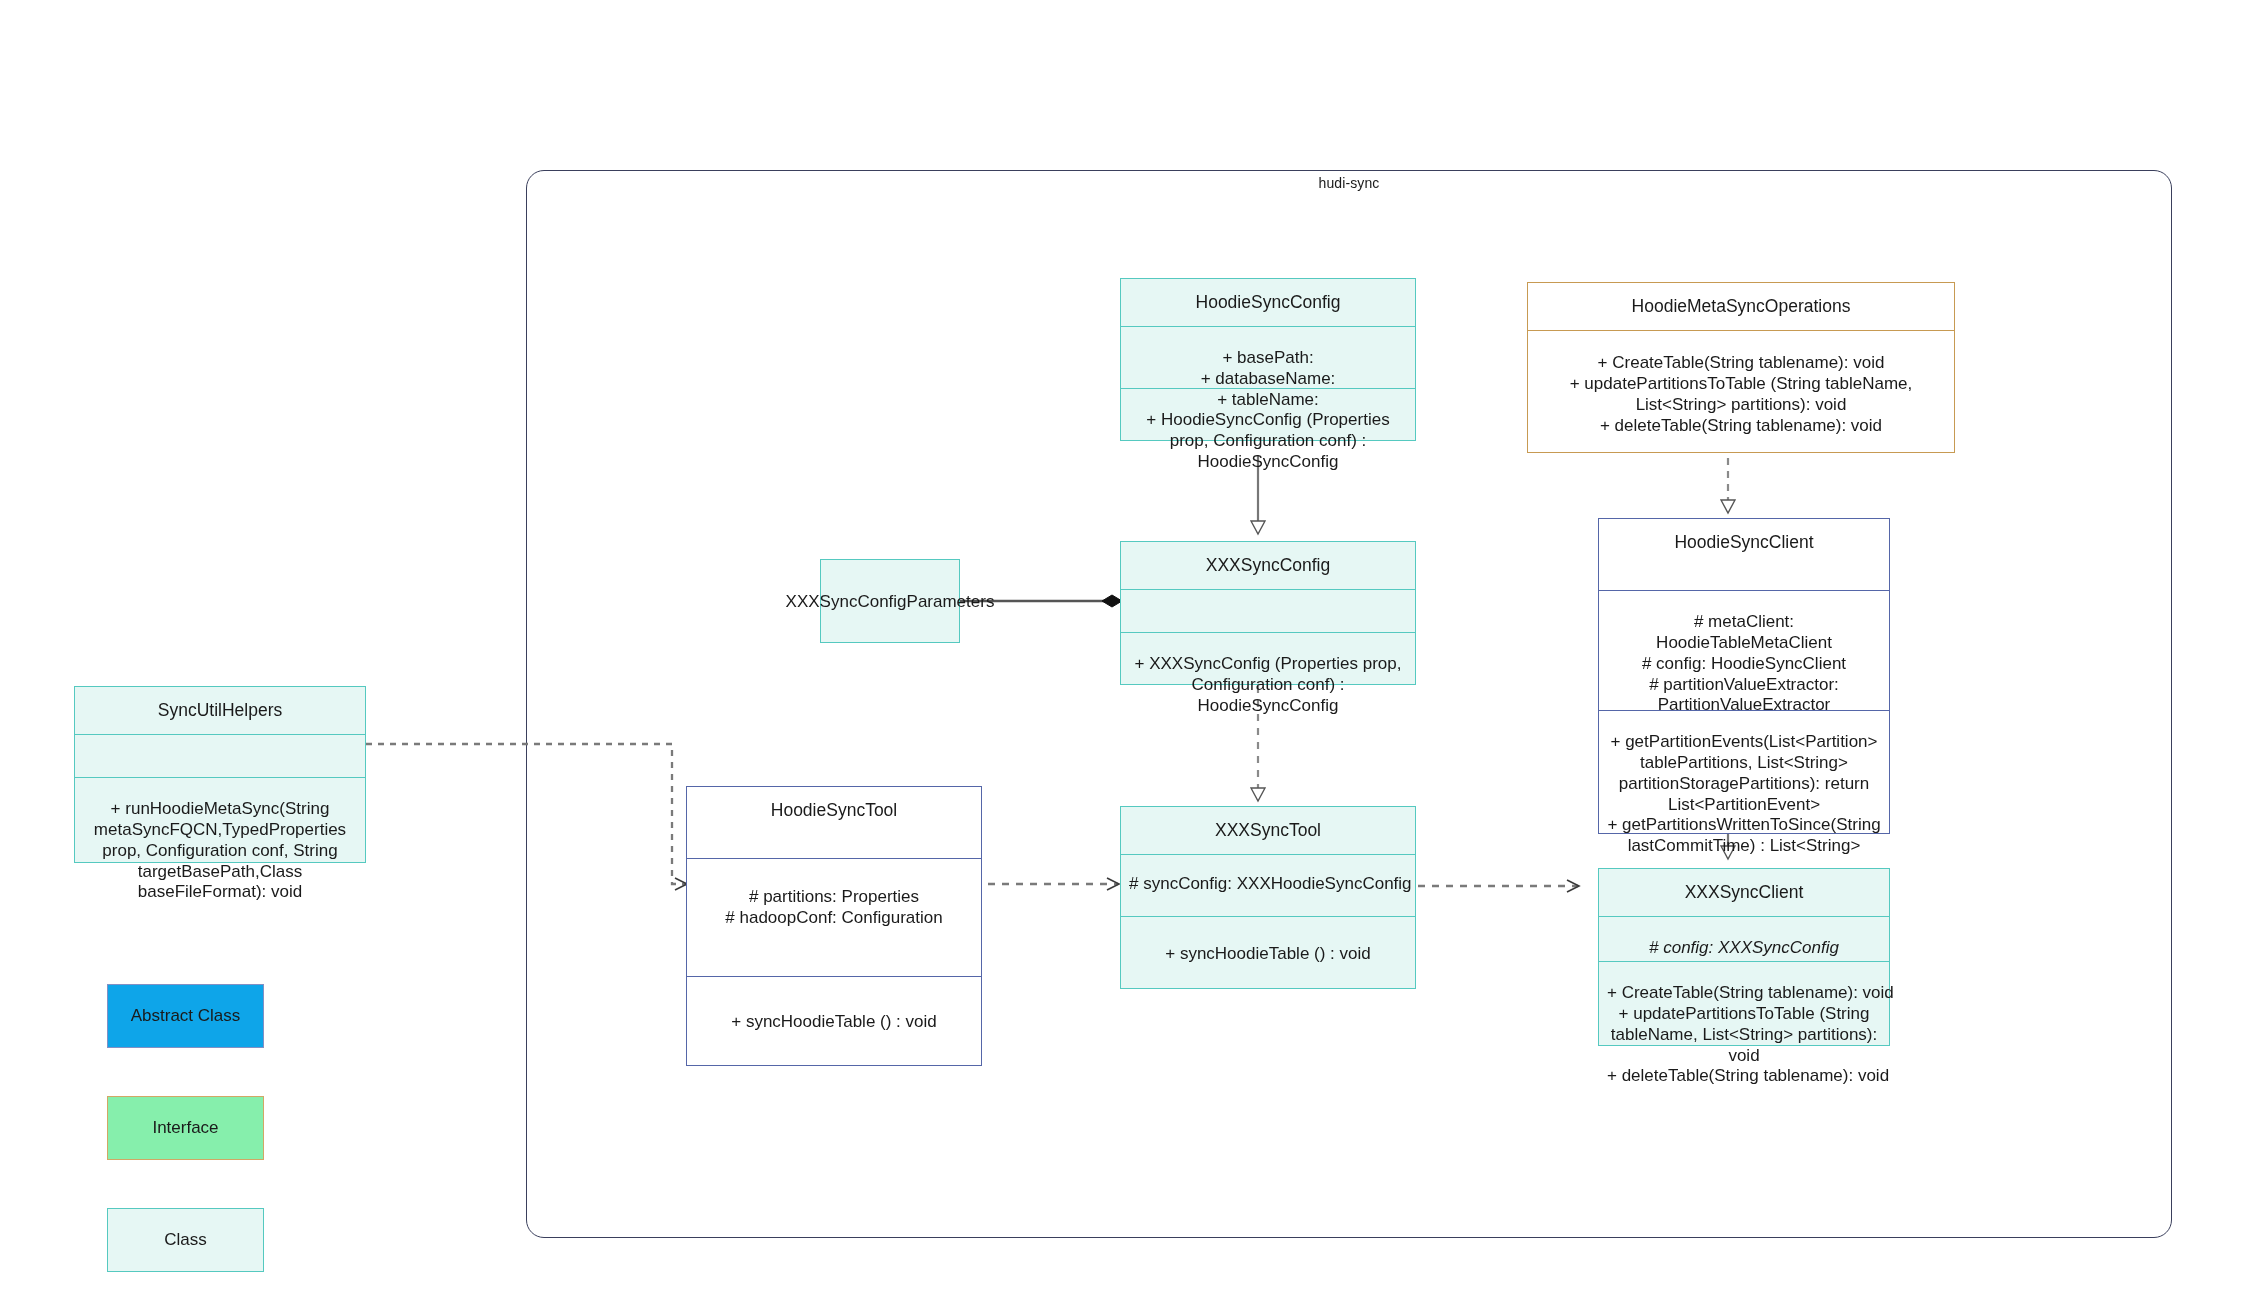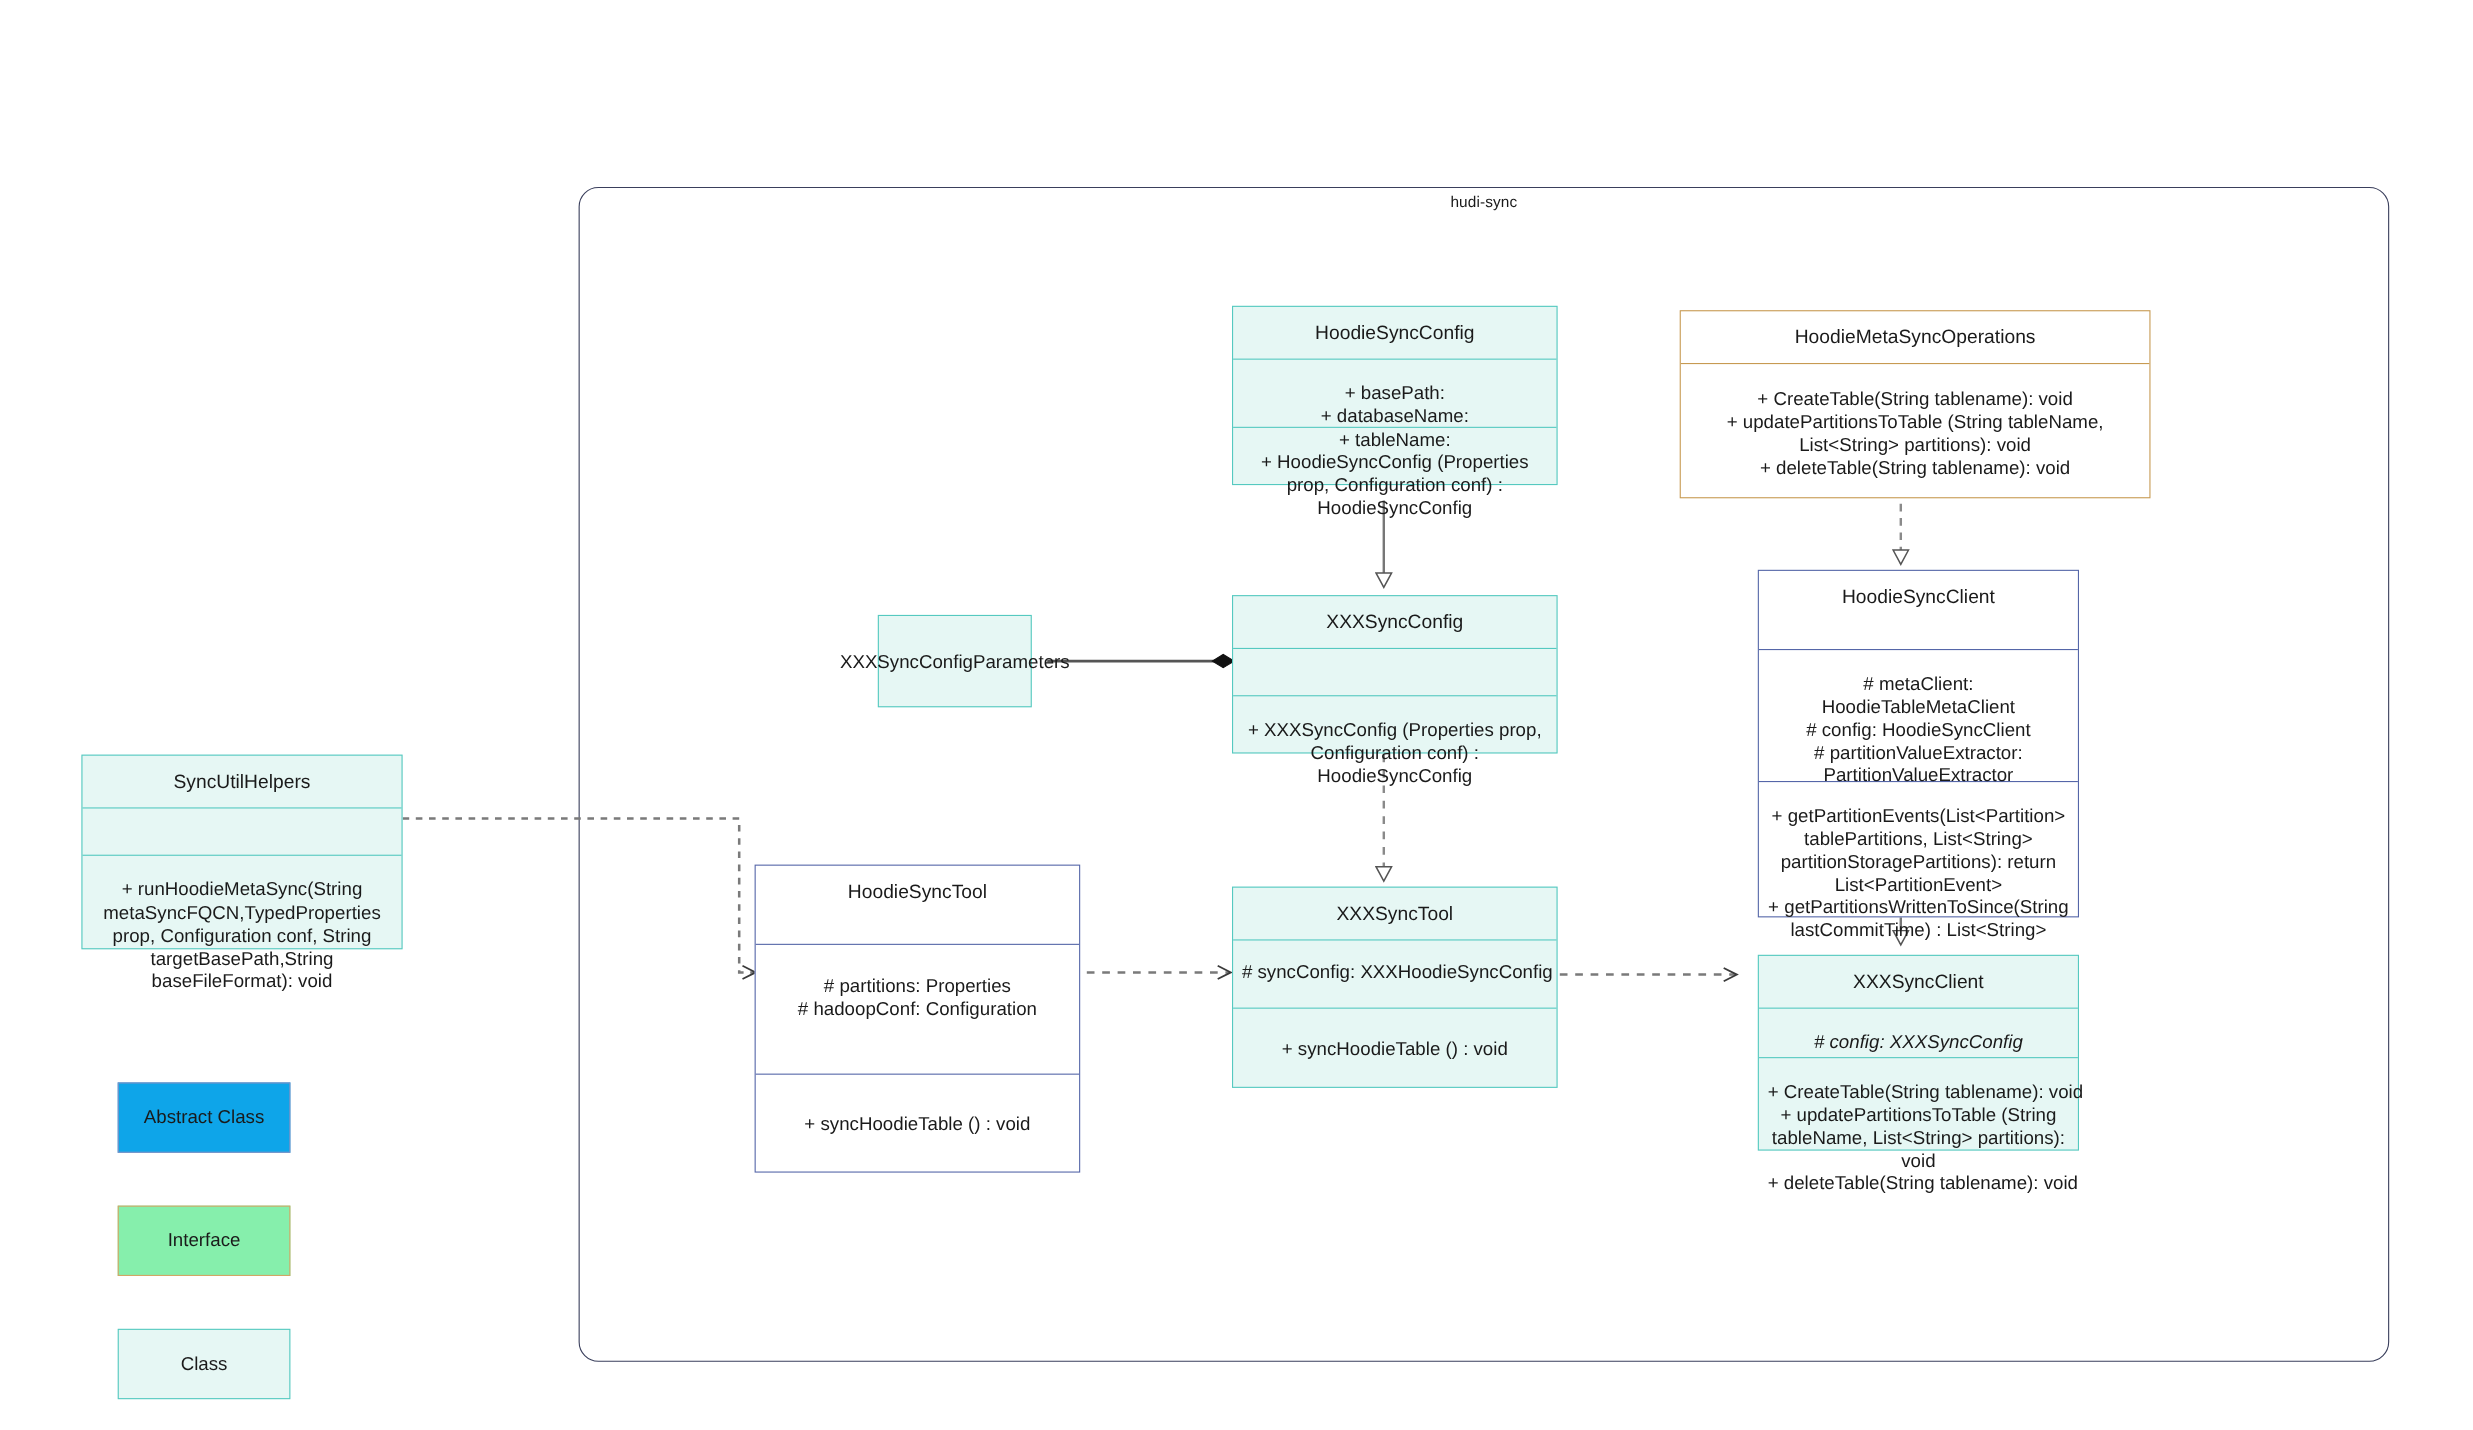--- a/index.html
+++ b/index.html
@@ -187,37 +187,37 @@
       <div class="rowwrap">#   metaClient: HoodieTableMetaClient</div>
       <div class="rowwrap">#   config: HoodieSyncClient</div>
       <div class="rowwrap">#    partitionValueExtractor: PartitionValueExtractor</div>
     </div>
     <div class="sec" style="height:123px;">
       <div class="rowwrap">+   getPartitionEvents(List&lt;Partition&gt; tablePartitions, List&lt;String&gt; partitionStoragePartitions): return List&lt;PartitionEvent&gt;</div>
       <div class="rowwrap">+   getPartitionsWrittenToSince(String lastCommitTime) : List&lt;String&gt;</div>
     </div>
   </div>
 
-  <div class="umlbox" style="left:798px; top:559px; width:140px; height:84px;">
+  <div class="umlbox" style="left:820px; top:559px; width:140px; height:84px;">
     <div class="sec vcenter" style="height:84px; padding:4px 6px;">XXXSyncConfigParameters</div>
   </div>
 
   <div class="umlbox" style="left:1120px; top:541px; width:296px;">
     <div class="sec title">XXXSyncConfig</div>
     <div class="sec" style="height:34px;"></div>
     <div class="sec" style="height:52px;">
       <div class="rowwrap">+   XXXSyncConfig (Properties prop, Configuration conf) : HoodieSyncConfig</div>
     </div>
   </div>
 
   <div class="umlbox" style="left:74px; top:686px; width:292px;">
     <div class="sec title">SyncUtilHelpers</div>
     <div class="sec" style="height:35px;"></div>
     <div class="sec" style="height:85px;">
-      <div class="rowwrap">+     runHoodieMetaSync(String metaSyncFQCN,TypedProperties prop, Configuration conf, String targetBasePath,String baseFileFormat): void</div>
+      <div class="rowwrap">+     runHoodieMetaSync(String metaSyncFQCN,TypedProperties prop, Configuration conf, String targetBasePath,Class baseFileFormat): void</div>
     </div>
   </div>
 
   <div class="umlbox abstract" style="left:686px; top:786px; width:296px;">
     <div class="sec title">HoodieSyncTool</div>
     <div class="sec" style="height:94px; padding-top:28px;">
       <div class="row">#   partitions: Properties</div>
       <div class="row">#   hadoopConf: Configuration</div>
     </div>
     <div class="sec" style="height:89px; padding-top:35px;">

